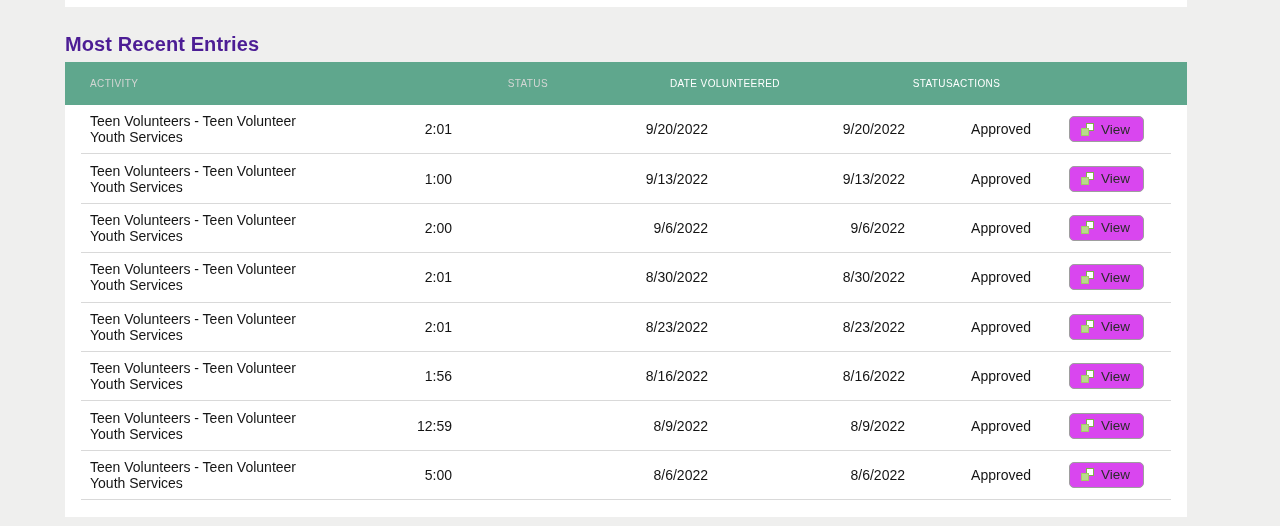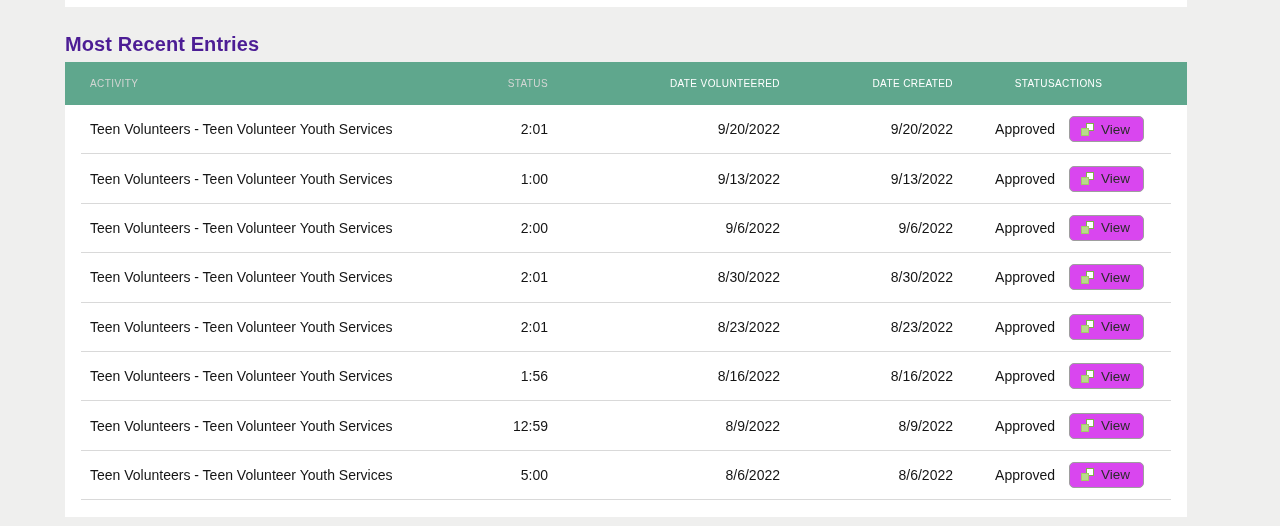--- a/index.html
+++ b/index.html
@@ -47,20 +47,21 @@
   .col-activity { padding-left: 9px; text-align: left; }
   .col-hours, .col-datevol, .col-datecreated { text-align: right; }
   .col-status { text-align: right; padding-left: 18px; white-space: nowrap; }
   .col-actions { text-align: left; }
   .rows-wrap { margin: 0 16px; }
   .table-row {
     height: 49.4px;
     border-bottom: 1px solid #d9d9d9;
     font-size: 14px;
     color: #141414;
+    gap: 24px;
   }
   .table-row .col-status { padding-left: 18px; }
   .view-button {
     margin-left: 14px;
     display: inline-flex;
     align-items: center;
     gap: 7px;
     height: 26px;
     padding: 0 13px 0 11px;
     background: #d946ef;
@@ -97,21 +98,20 @@
 
 <div class="top-card-edge"></div>
 
 <h2 class="page-title">Most Recent Entries</h2>
 
 <div class="table-card">
   <div class="table-header grid-cols">
     <div class="col-activity">ACTIVITY</div>
     <div class="col-hours">STATUS</div>
     <div class="col-datevol">DATE VOLUNTEERED</div>
-    <div class="col-datecreated">DATE CREATED</div>
     <div class="col-status">STATUS</div>
     <div class="col-actions">ACTIONS</div>
   </div>
   <div class="rows-wrap">
   <div class="table-row grid-cols">
     <div class="col-activity">Teen Volunteers - Teen Volunteer Youth Services</div>
     <div class="col-hours">2:01</div>
     <div class="col-datevol">9/20/2022</div>
     <div class="col-datecreated">9/20/2022</div>
     <div class="col-status">Approved</div>

